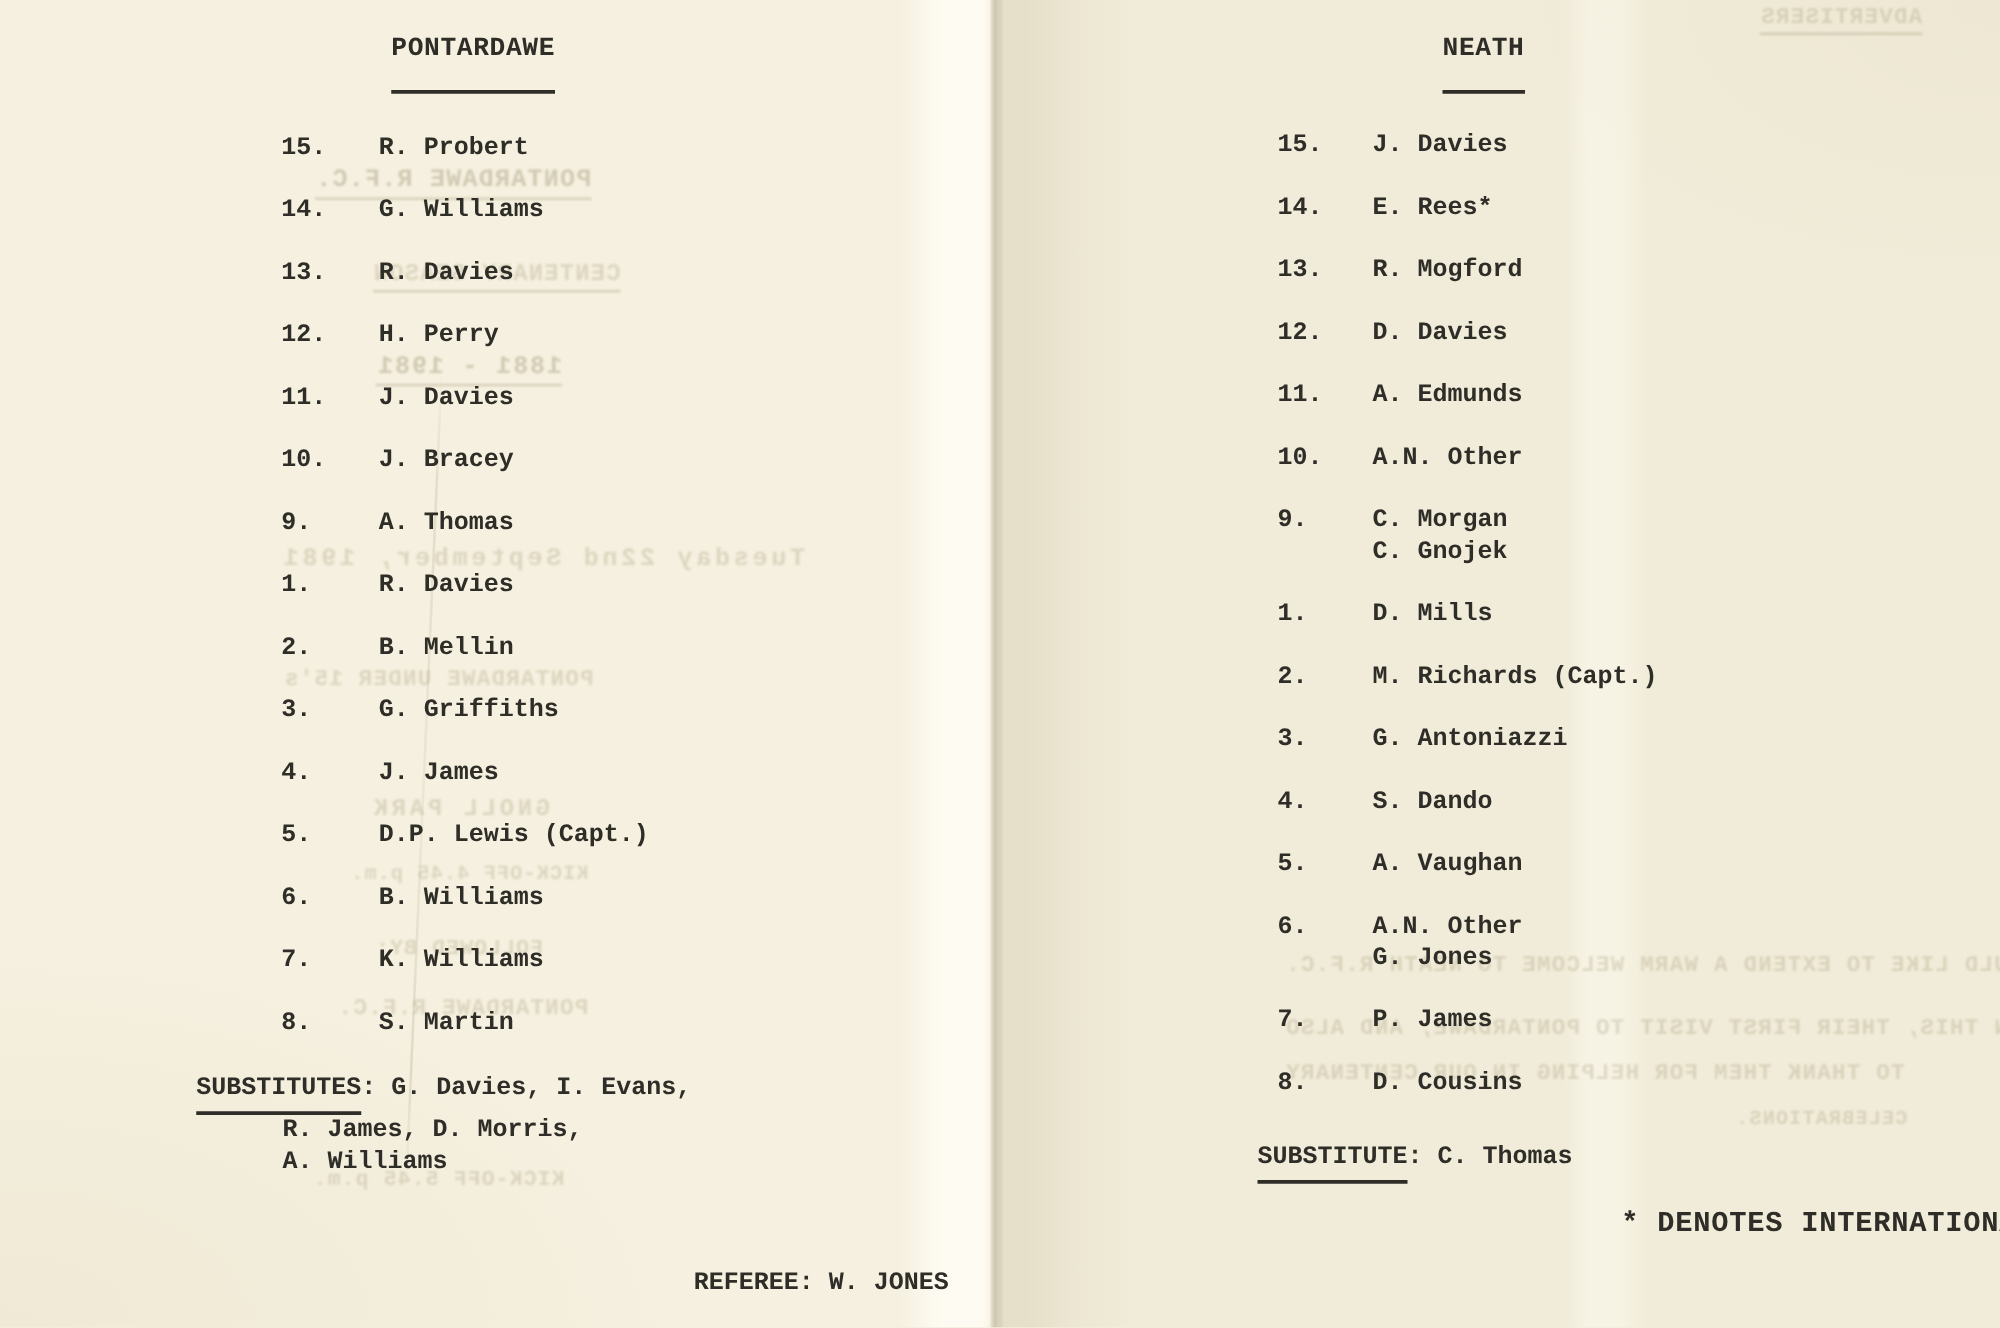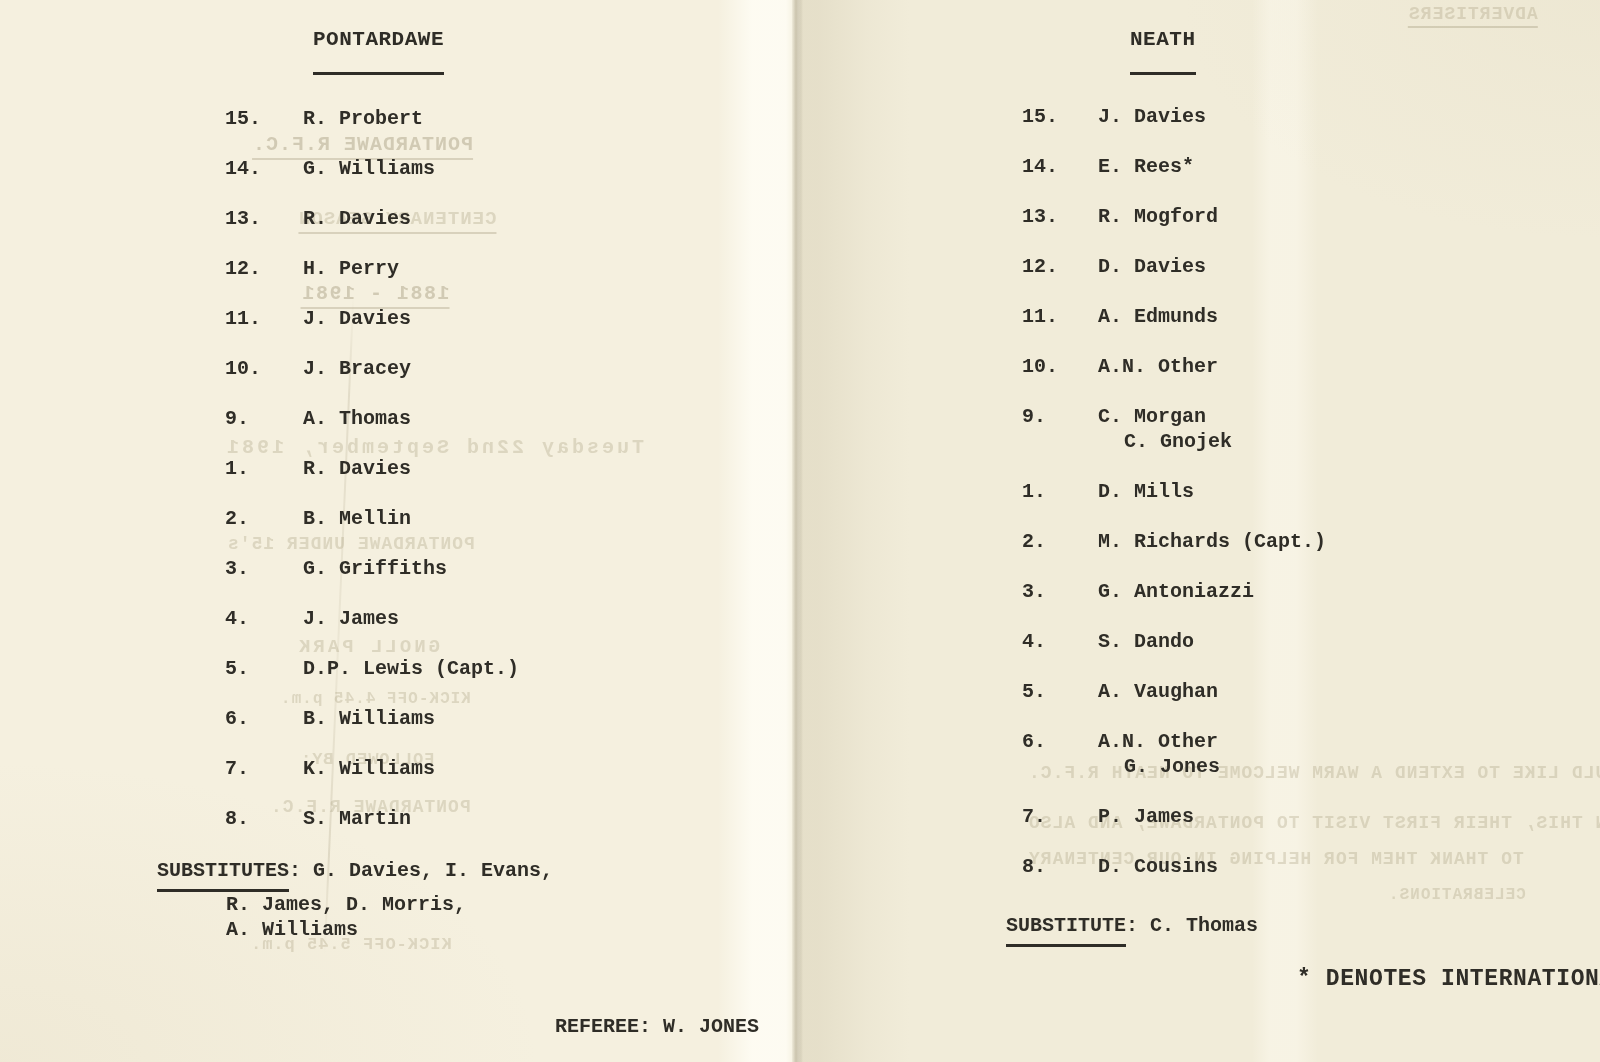--- a/index.html
+++ b/index.html
@@ -26,21 +26,21 @@
   }
   .ink{color:#2f2d27;font-weight:bold;}
   .team-title{position:absolute;font-size:21px;letter-spacing:0.5px;}
   .team-title .u{border-bottom:3px solid #2f2d27;padding-bottom:21px;display:inline-block;}
   .roster{position:absolute;font-size:20px;line-height:25px;}
   .row{display:flex;margin-bottom:25px;}
   .row .num{width:46px;text-align:left;white-space:pre;}
   .roster-right .row .num{width:48px;}
   .row .nm{margin-left:32px;display:inline-block;}
   .roster-right .row .nm{margin-left:28px;}
-  .row .n2{display:block;margin-left:26px;}
+  .row .n2{display:block;}
   .row .n2:empty{display:none;}
   .subs{position:absolute;font-size:20px;line-height:25px;white-space:nowrap;}
   .subs .u{border-bottom:3px solid #2f2d27;padding-bottom:6px;display:inline-block;}
   .subline{margin-left:69px;}
   .referee{position:absolute;font-size:20px;line-height:25px;white-space:pre;}
   .footnote{position:absolute;font-size:23px;letter-spacing:0.6px;white-space:nowrap;}
   .ghost{
     position:absolute;font-weight:bold;color:rgba(141,129,98,0.34);
     transform:scaleX(-1);filter:blur(0.7px);white-space:nowrap;letter-spacing:1px;
   }
@@ -151,21 +151,21 @@
         <span class="nm"><span class="n1">S. Martin</span></span>
       </div>
     </div>
 
   <div class="subs ink" style="left:157px;top:858px">
     <div><span class="u">SUBSTITUTES</span><span>: </span><span>G. Davies, I. Evans,</span></div>
     <div class="subline">R. James, D. Morris,</div>
     <div class="subline">A. Williams</div>
   </div>
 
-  <div class="team-title ink" style="left:1130px;top:28px">
+  <div class="team-title ink" style="left:1154px;top:28px">
     <span class="u">NEATH</span>
   </div>
 
   <div class="roster roster-right ink" style="left:1022px;top:104px">
 
       <div class="row">
         <span class="num">15.</span>
         <span class="nm"><span class="n1">J. Davies</span></span>
       </div>
 

